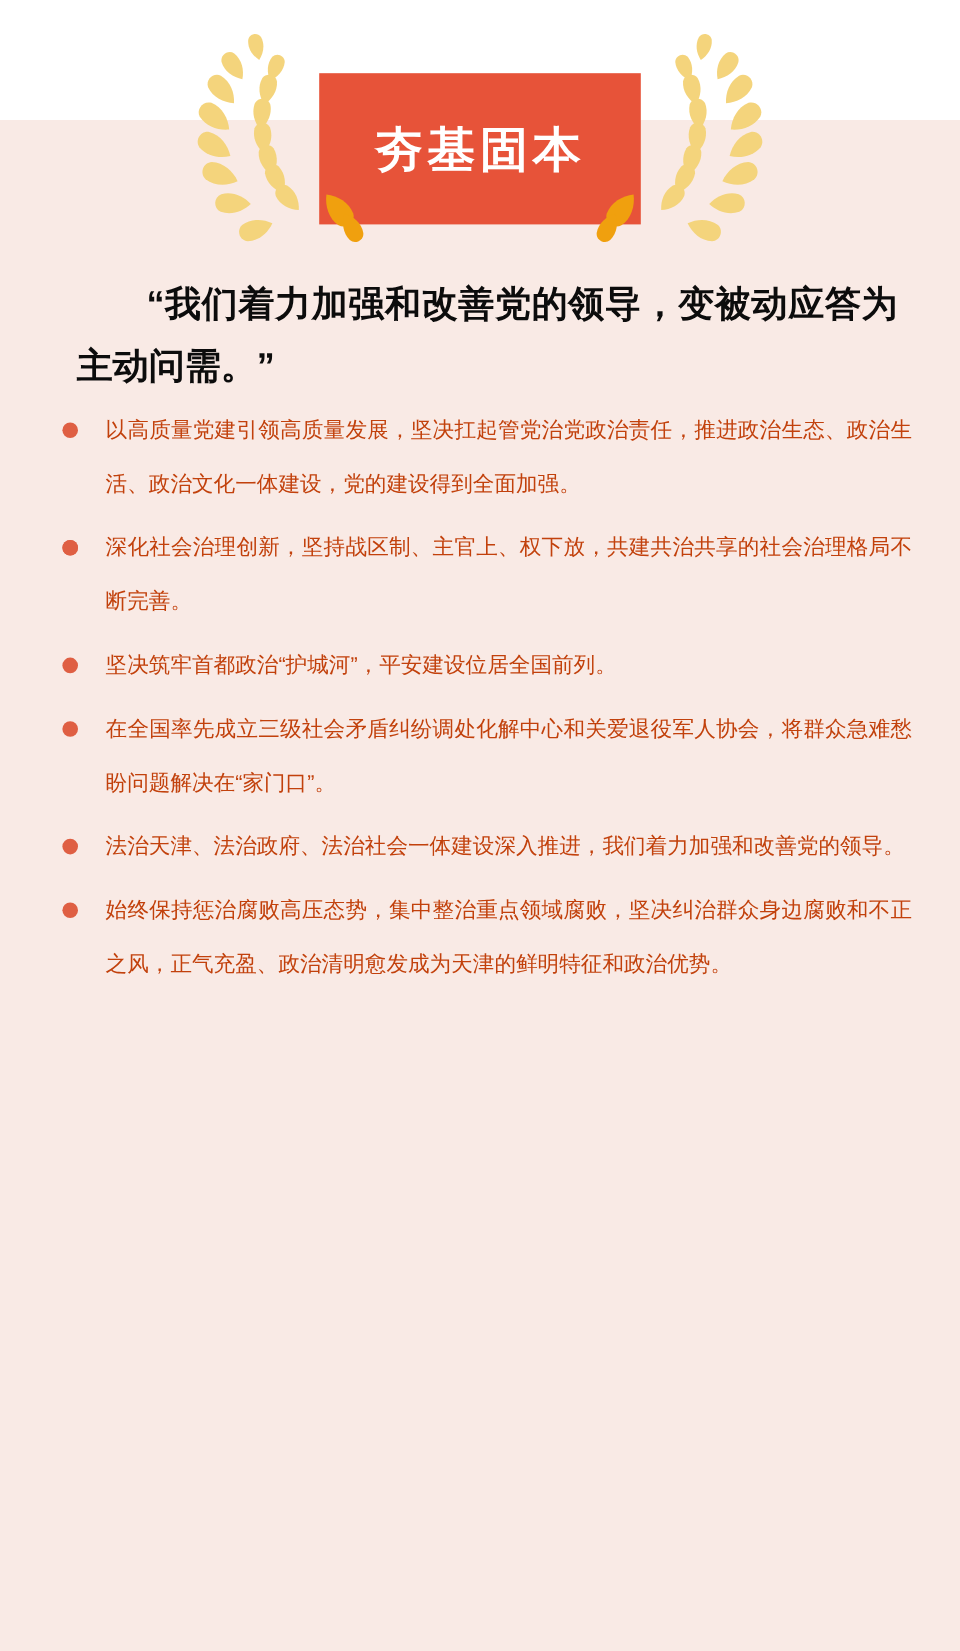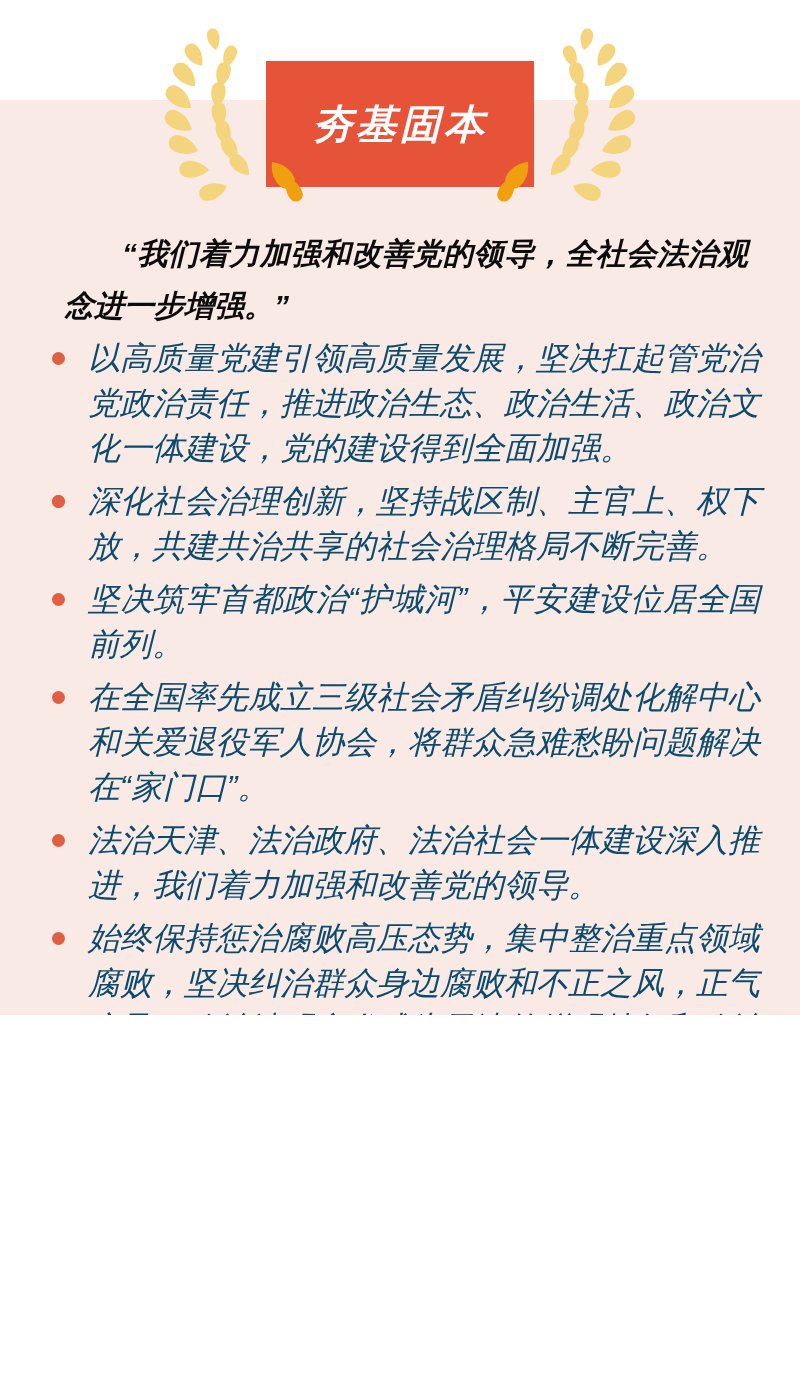--- a/index.html
+++ b/index.html
@@ -1,40 +1,39 @@
 <!DOCTYPE html>
 <html><head>
 <meta charset="utf-8">
 <style>
   html,body{margin:0;padding:0;}
   .page{
-    position:relative;width:800px;height:1015px;overflow:hidden;
+    position:relative;width:800px;height:1376px;overflow:hidden;
     background:#f9eae5;
     font-family:"Liberation Sans","DejaVu Sans",sans-serif;
-    font-style:italic;
   }
   .top-band{position:absolute;top:0;left:0;width:800px;height:100px;background:#ffffff;}
   .header{position:absolute;top:0;left:0;width:800px;height:210px;}
   .ribbon{
     position:absolute;left:266px;top:61px;width:268px;height:126px;
     background:#e75339;display:flex;align-items:center;justify-content:center;z-index:1;
   }
   .title{margin:0;color:#ffffff;font-size:40px;font-weight:900;letter-spacing:4px;}
   .branch{position:absolute;top:30px;width:112px;height:172px;z-index:2;overflow:visible;}
   .branch-left{left:186px;}
   .branch-right{left:502px;transform:scaleX(-1);}
   .quote{
     position:absolute;left:64px;right:52px;top:228px;margin:0;
     font-size:30px;line-height:52px;font-weight:bold;color:#0c0c0c;text-indent:58px;
     text-align:justify;
   }
   .list{position:absolute;left:52px;right:40px;top:336px;margin:0;padding:0;list-style:none;}
   .item{
     position:relative;padding-left:36px;margin:0 0 8px 0;
-    font-size:32px;line-height:45px;color:#0c4a6e;text-align:justify;
+    font-size:18px;line-height:45px;color:#c2410c;text-align:justify;
   }
   .dot{
     position:absolute;left:0;top:16px;width:13px;height:13px;border-radius:50%;
     background:#df5f43;
   }
   .defs{position:absolute;width:0;height:0;}
 </style>
 </head>
 <body>
 
@@ -81,21 +80,21 @@
       <use href="#branch-shape"></use>
     </svg>
     <div class="ribbon">
       <h1 class="title">夯基固本</h1>
     </div>
     <svg class="branch branch-right" viewBox="0 0 112 172">
       <use href="#branch-shape"></use>
     </svg>
   </header>
 
-  <p class="quote">“我们着力加强和改善党的领导，全社会法治观念进一步增强。”</p>
+  <p class="quote">“我们着力加强和改善党的领导，变被动应答为主动问需。”</p>
 
   <ul class="list">
     <li class="item">
       <span class="dot"></span>
       <span>以高质量党建引领高质量发展，坚决扛起管党治党政治责任，推进政治生态、政治生活、政治文化一体建设，党的建设得到全面加强。</span>
     </li>
     <li class="item">
       <span class="dot"></span>
     </li>
     <li class="item">

